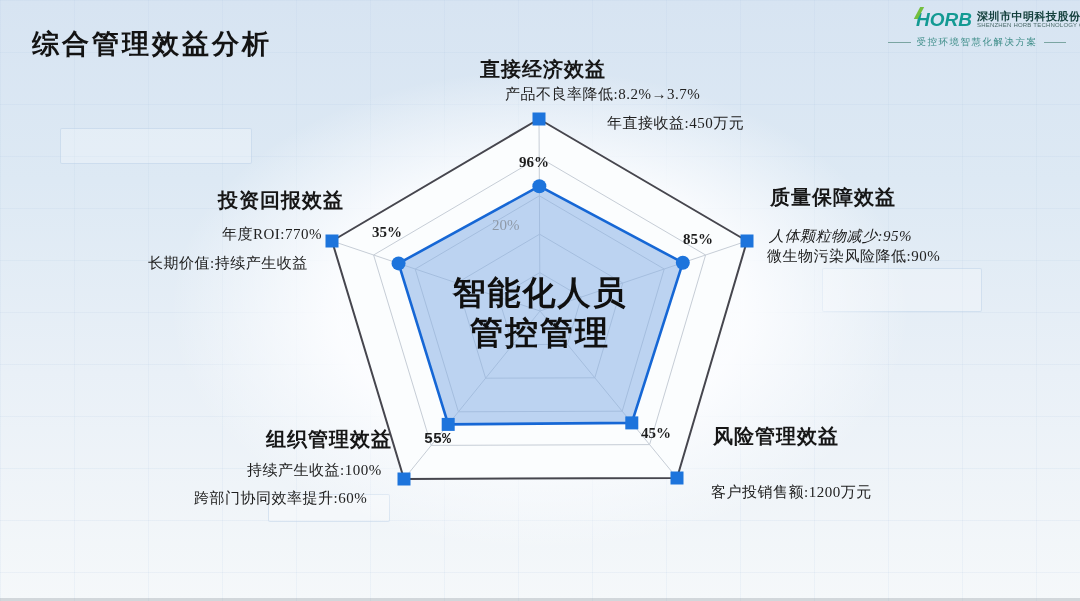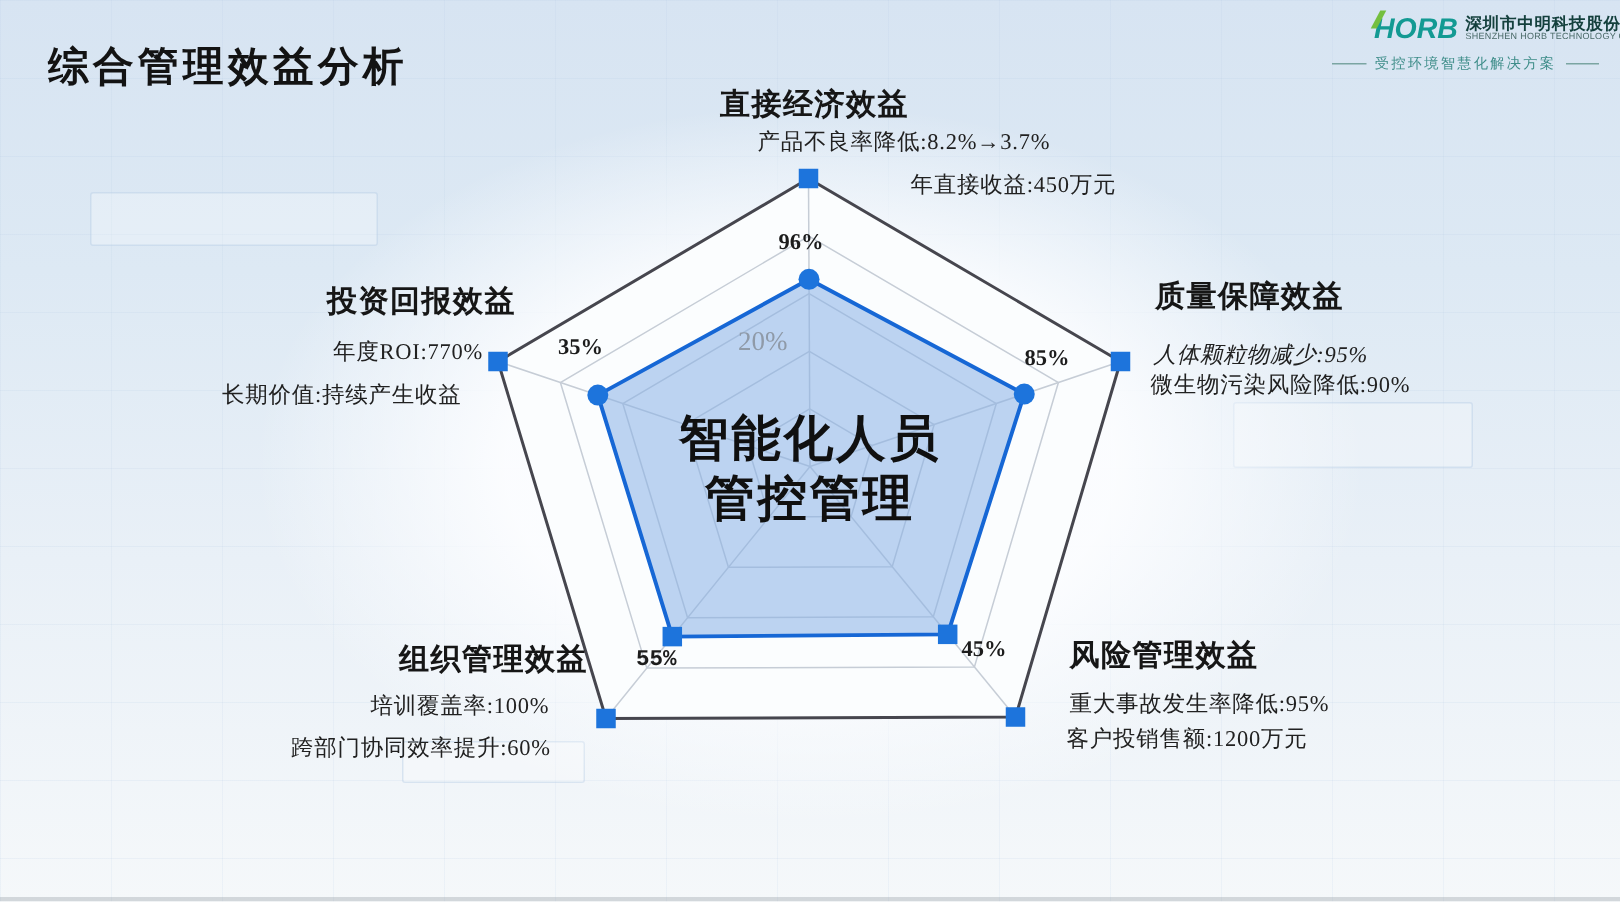--- a/index.html
+++ b/index.html
@@ -39,21 +39,21 @@
   .logo-en{font-size:6px; color:#4a6a68; letter-spacing:.2px; white-space:nowrap; font-family:"Liberation Sans",sans-serif;}
   .logo-tagline{display:flex; align-items:center; gap:6px; margin-top:7px;}
   .logo-tagline .line{flex:1; border-top:1px solid #7ba5a2; height:0;}
   .logo-tagline .txt{font-size:9.5px; color:#3e8d89; letter-spacing:1.5px; white-space:nowrap;}
 
   #radar-svg{position:absolute; left:0; top:0;}
 
   .axis-name{position:absolute; font-size:20px; font-weight:bold; color:#161616; letter-spacing:1px; white-space:nowrap;}
   .axis-detail{position:absolute; font-size:15px; color:#212121; letter-spacing:.5px; white-space:nowrap;}
   .value-label{position:absolute; font-size:15px; color:#1c1c1c; font-weight:600; white-space:nowrap;}
-  .ring-label{position:absolute; font-size:18px; color:#8f9aa8; white-space:nowrap;}
+  .ring-label{position:absolute; font-size:15px; color:#8f9aa8; white-space:nowrap;}
   .center-label{
     position:absolute; left:420px; top:274px; width:240px; text-align:center;
     font-size:33px; font-weight:bold; color:#101010; line-height:1.2; letter-spacing:2px;
   }
 </style>
 </head>
 <body>
 
 <div id="slide">
   <div class="bg-grid"></div>
@@ -109,25 +109,24 @@
 
   <div class="axis-name" style="left:480px;top:56px;">直接经济效益</div>
   <div class="axis-detail" style="left:505px;top:85px;">产品不良率降低:8.2%→3.7%</div>
   <div class="axis-detail" style="left:607px;top:114px;">年直接收益:450万元</div>
 
   <div class="axis-name" style="left:770px;top:184px;">质量保障效益</div>
   <div class="axis-detail" style="left:769px;top:227px;font-style:italic;">人体颗粒物减少:95%</div>
   <div class="axis-detail" style="left:767px;top:247px;">微生物污染风险降低:90%</div>
 
   <div class="axis-name" style="left:713px;top:423px;">风险管理效益</div>
-  <div class="axis-detail" style="left:713px;top:460px;">重大事故发生率降低:95%</div>
   <div class="axis-detail" style="left:711px;top:483px;">客户投销售额:1200万元</div>
 
   <div class="axis-name" style="left:266px;top:426px;">组织管理效益</div>
-  <div class="axis-detail" style="left:247px;top:461px;">培训覆盖率:100%</div>
+  <div class="axis-detail" style="left:247px;top:461px;">持续产生收益:100%</div>
   <div class="axis-detail" style="left:166px;top:489px;margin-left:28px;">跨部门协同效率提升:60%</div>
 
   <div class="axis-name" style="left:218px;top:187px;">投资回报效益</div>
   <div class="axis-detail" style="left:222px;top:225px;">年度ROI:770%</div>
   <div class="axis-detail" style="left:148px;top:254px;">长期价值:持续产生收益</div>
 
   <div class="value-label" style="left:519px;top:138px;margin-top:16px;">96%</div>
   <div class="value-label" style="left:683px;top:231px;">85%</div>
   <div class="value-label" style="left:641px;top:425px;">45%</div>
   <div class="value-label" style="left:424px;top:431px;font-family:Liberation Mono, monospace;">55%</div>

